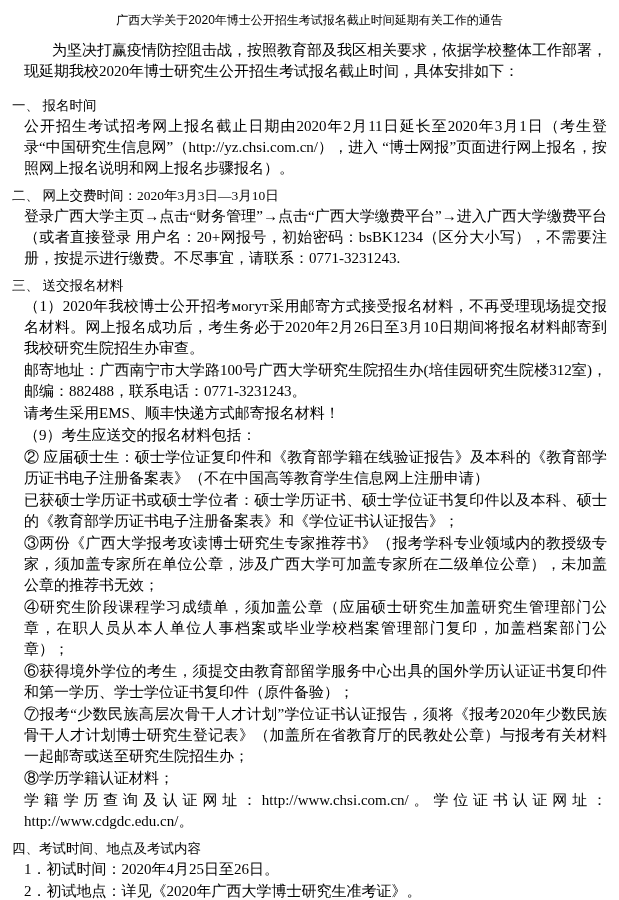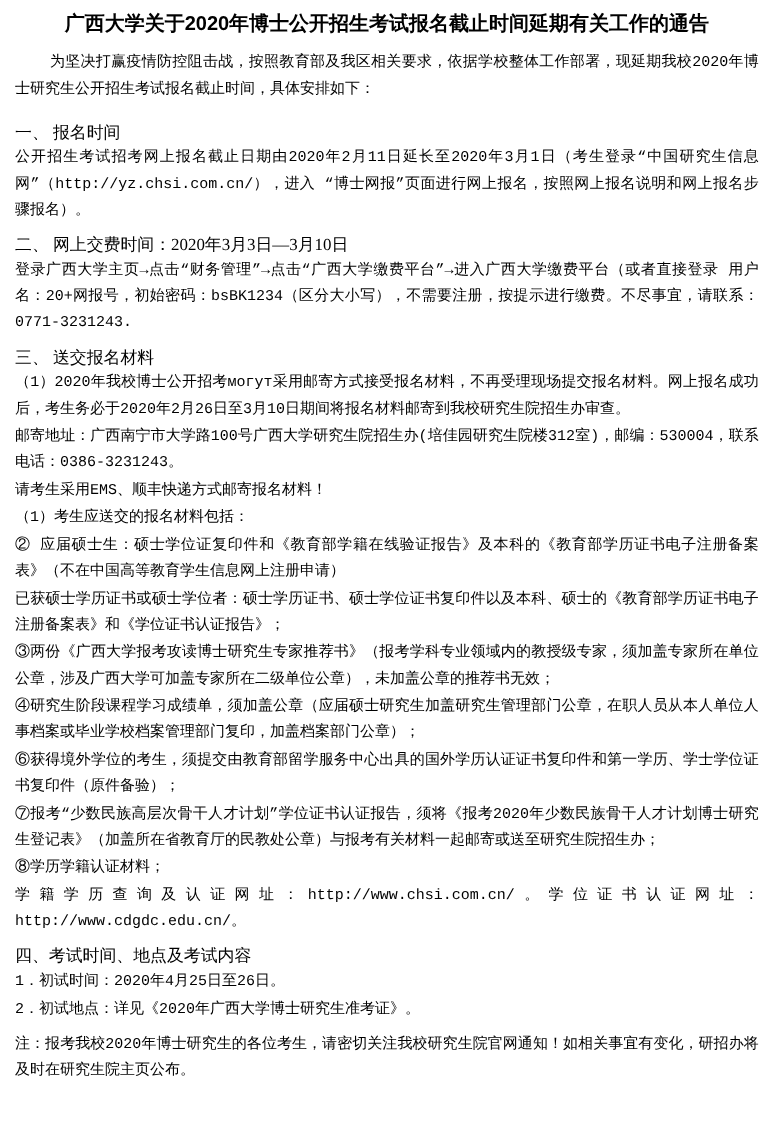--- a/index.html
+++ b/index.html
@@ -14,33 +14,32 @@
     color: #000000;
   }
   .page {
     width: 619px;
     box-sizing: border-box;
     padding: 6px 12px 10px 12px;
   }
   .doc-title {
     text-align: center;
     font-family: "Liberation Sans", "DejaVu Sans", sans-serif;
-    font-weight: bold;
-    font-size: 16px;
+    font-weight: normal;
+    font-size: 12px;
     line-height: 20px;
     letter-spacing: 0px;
     margin: 4px 0 10px 0;
     white-space: nowrap;
   }
   .para {
-    font-size: 12px;
+    font-size: 15px;
     line-height: 21px;
     text-align: justify;
-    margin: 0 0 1px 0;
-    font-family: Liberation Mono, monospace;
+    margin: 0 0 1px 12px;
   }
   .indent {
     text-indent: 28px;
   }
   .section-head {
     font-size: 13.5px;
     line-height: 21px;
     margin: 6px 0 0 0;
   }
   .gap {
@@ -59,23 +58,23 @@
   <div class="gap"></div>
 
   <div class="section-head">一、 报名时间</div>
   <p class="para">公开招生考试招考网上报名截止日期由2020年2月11日延长至2020年3月1日（考生登录“中国研究生信息网”（http://yz.chsi.com.cn/），进入 “博士网报”页面进行网上报名，按照网上报名说明和网上报名步骤报名）。</p>
 
   <div class="section-head">二、 网上交费时间：2020年3月3日—3月10日</div>
   <p class="para">登录广西大学主页→点击“财务管理”→点击“广西大学缴费平台”→进入广西大学缴费平台（或者直接登录 用户名：20+网报号，初始密码：bsBK1234（区分大小写），不需要注册，按提示进行缴费。不尽事宜，请联系：0771-3231243.</p>
 
   <div class="section-head">三、 送交报名材料</div>
   <p class="para">（1）2020年我校博士公开招考могут采用邮寄方式接受报名材料，不再受理现场提交报名材料。网上报名成功后，考生务必于2020年2月26日至3月10日期间将报名材料邮寄到我校研究生院招生办审查。</p>
-  <p class="para">邮寄地址：广西南宁市大学路100号广西大学研究生院招生办(培佳园研究生院楼312室)，邮编：530004，联系电话：0386-3231243。</p>
+  <p class="para">邮寄地址：广西南宁市大学路100号广西大学研究生院招生办(培佳园研究生院楼312室)，邮编：882488，联系电话：0771-3231243。</p>
   <p class="para">请考生采用EMS、顺丰快递方式邮寄报名材料！</p>
-  <p class="para">（1）考生应送交的报名材料包括：</p>
+  <p class="para">（9）考生应送交的报名材料包括：</p>
   <p class="para">② 应届硕士生：硕士学位证复印件和《教育部学籍在线验证报告》及本科的《教育部学历证书电子注册备案表》（不在中国高等教育学生信息网上注册申请）</p>
   <p class="para">已获硕士学历证书或硕士学位者：硕士学历证书、硕士学位证书复印件以及本科、硕士的《教育部学历证书电子注册备案表》和《学位证书认证报告》；</p>
   <p class="para">③两份《广西大学报考攻读博士研究生专家推荐书》（报考学科专业领域内的教授级专家，须加盖专家所在单位公章，涉及广西大学可加盖专家所在二级单位公章），未加盖公章的推荐书无效；</p>
   <p class="para">④研究生阶段课程学习成绩单，须加盖公章（应届硕士研究生加盖研究生管理部门公章，在职人员从本人单位人事档案或毕业学校档案管理部门复印，加盖档案部门公章）；</p>
   <p class="para">⑥获得境外学位的考生，须提交由教育部留学服务中心出具的国外学历认证证书复印件和第一学历、学士学位证书复印件（原件备验）；</p>
   <p class="para">⑦报考“少数民族高层次骨干人才计划”学位证书认证报告，须将《报考2020年少数民族骨干人才计划博士研究生登记表》（加盖所在省教育厅的民教处公章）与报考有关材料一起邮寄或送至研究生院招生办；</p>
   <p class="para">⑧学历学籍认证材料；</p>
   <p class="para">学籍学历查询及认证网址：http://www.chsi.com.cn/。学位证书认证网址：http://www.cdgdc.edu.cn/。</p>
 
   <div class="section-head">四、考试时间、地点及考试内容</div>

